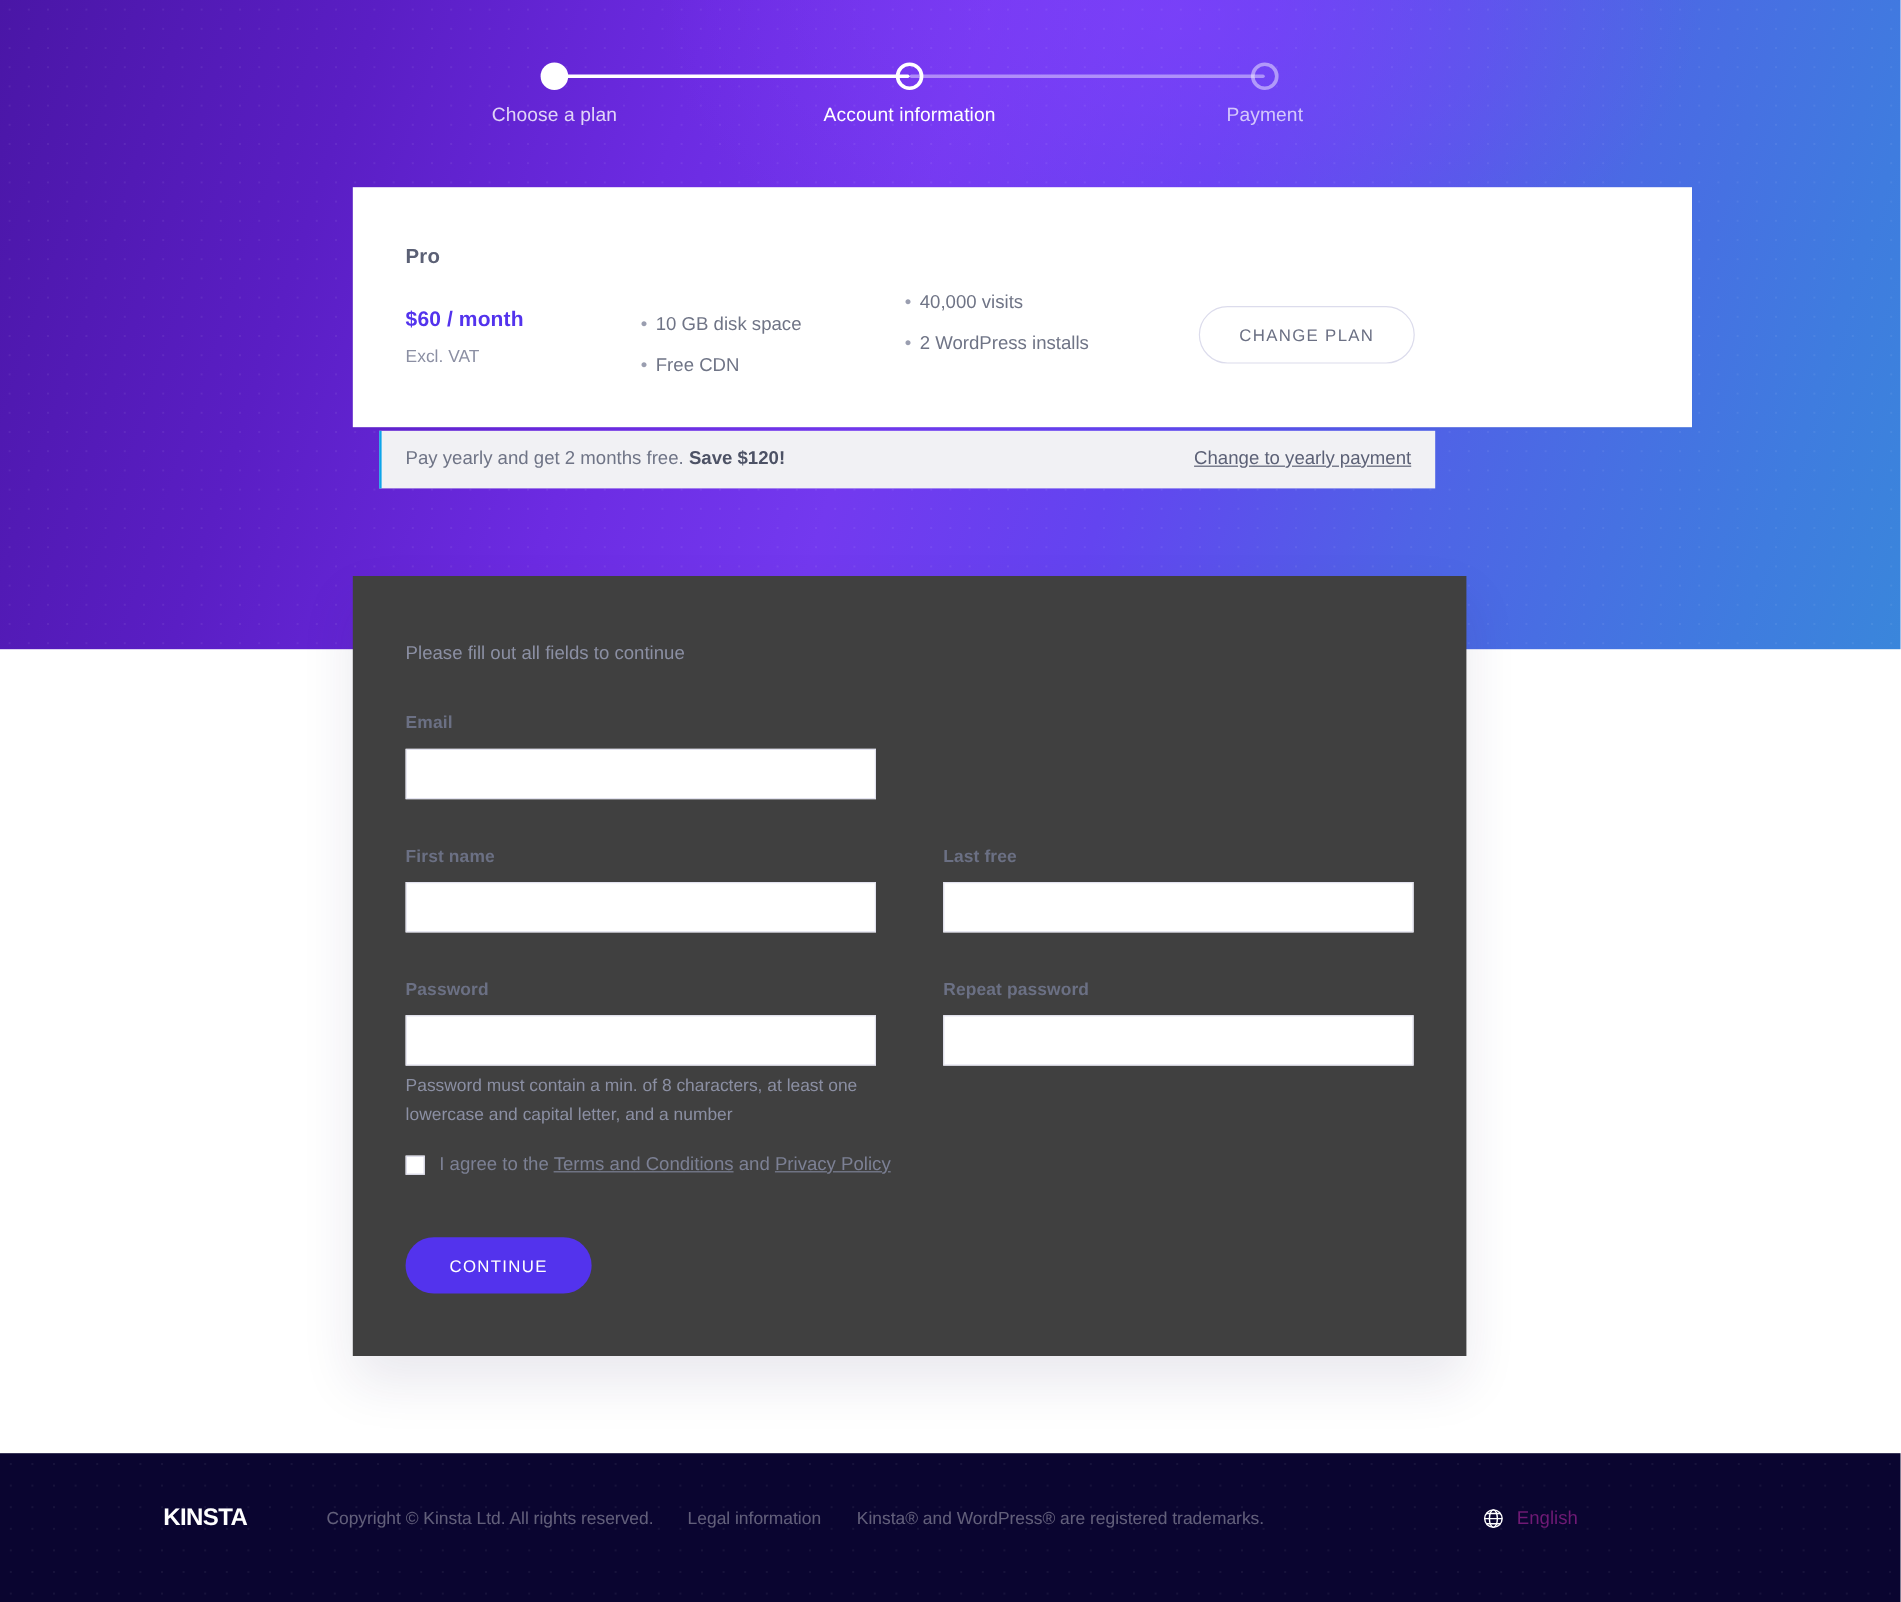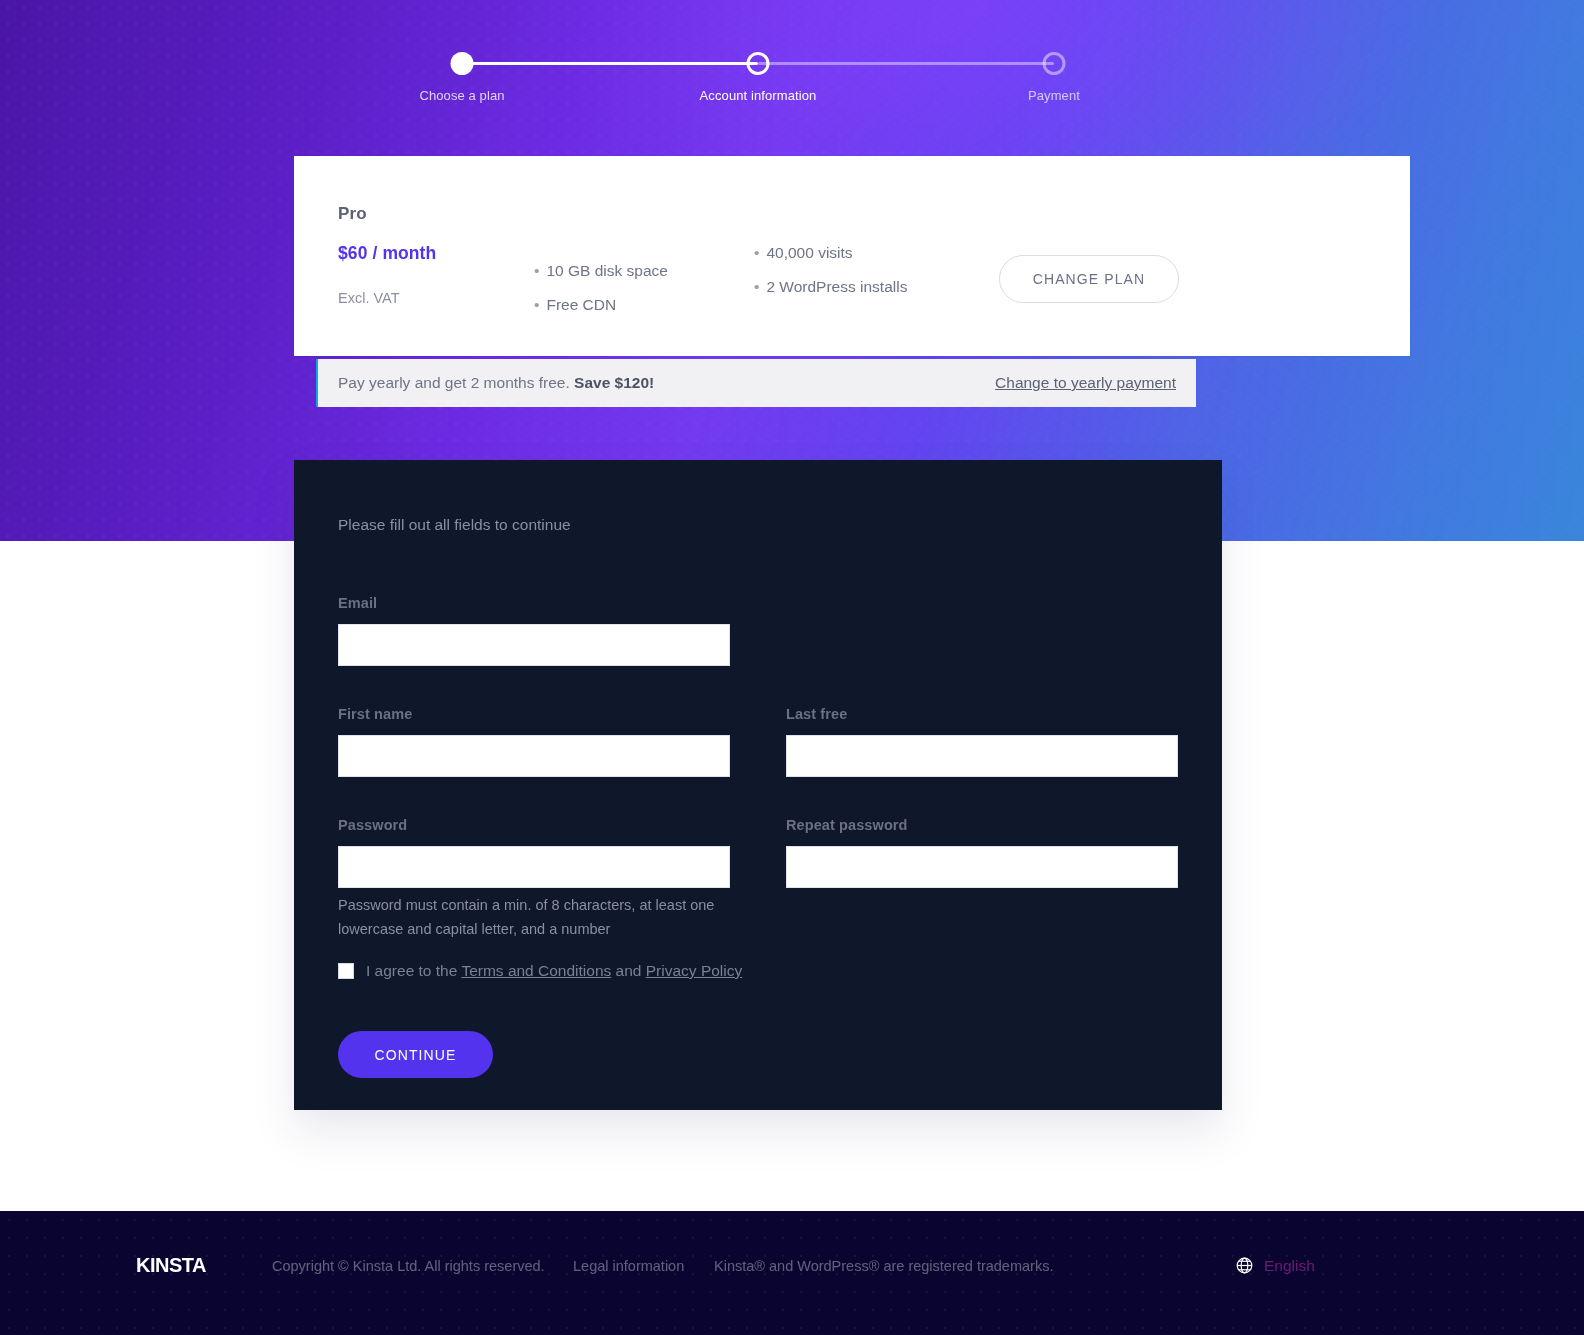--- a/index.html
+++ b/index.html
@@ -68,21 +68,21 @@
   .step-node.pending {
     background: transparent;
     border: 3px solid rgba(255,255,255,0.46);
   }
 
   .step-label {
     position: absolute;
     top: 36px;
     transform: translateX(-50%);
     white-space: nowrap;
-    font-size: 13px;
+    font-size: 16px;
     letter-spacing: .1px;
   }
   .step-label.done    { color: rgba(255,255,255,0.80); }
   .step-label.current { color: #ffffff; }
   .step-label.pending { color: rgba(255,255,255,0.70); }
 
   
   .plan-card {
     position: absolute;
     left: 294px; top: 156px;
@@ -93,21 +93,21 @@
   .plan-name {
     position: absolute;
     left: 44px; top: 48px;
     font-size: 17px;
     font-weight: bold;
     color: #5b6075;
     letter-spacing: .1px;
   }
   .plan-price {
     position: absolute;
-    left: 44px; top: 87px;
+    left: 44px; top: 100px;
     font-size: 17.5px;
     font-weight: bold;
     color: #5333ed;
     letter-spacing: .1px;
   }
   .plan-vat {
     position: absolute;
     left: 44px; top: 134px;
     font-size: 14.5px;
     color: #8b8fa3;
@@ -154,23 +154,23 @@
   .yearly-link {
     font-size: 15.5px;
     color: #5c6176;
     text-decoration: underline;
     cursor: pointer;
   }
 
   
   .form-card {
     position: absolute;
-    left: 294px; top: 460px;
+    left: 294px; top: 480px;
     width: 928px; height: 650px;
-    background: #0f172a;
+    background: #404040;
     box-shadow: 0 22px 42px rgba(40,25,90,0.10);
   }
   .form-hint {
     position: absolute;
     left: 44px; top: 56px;
     font-size: 15.5px;
     color: #8b8fa3;
   }
 
   .field-label {

